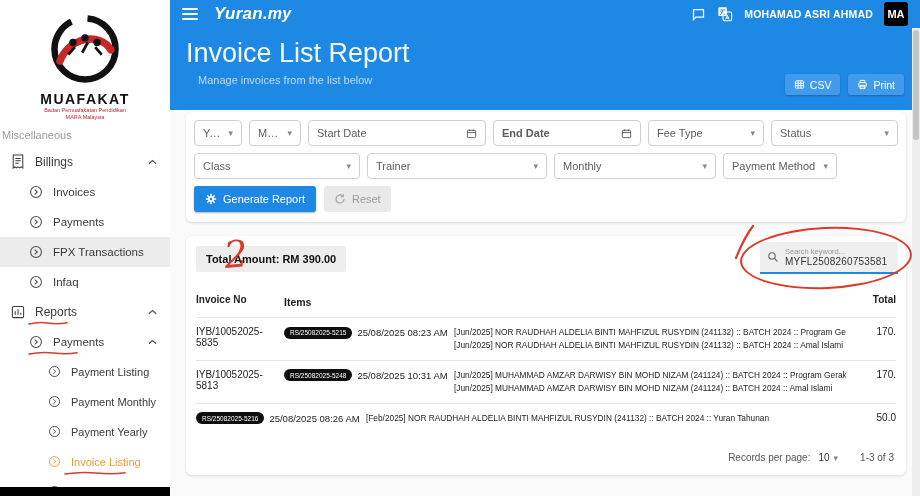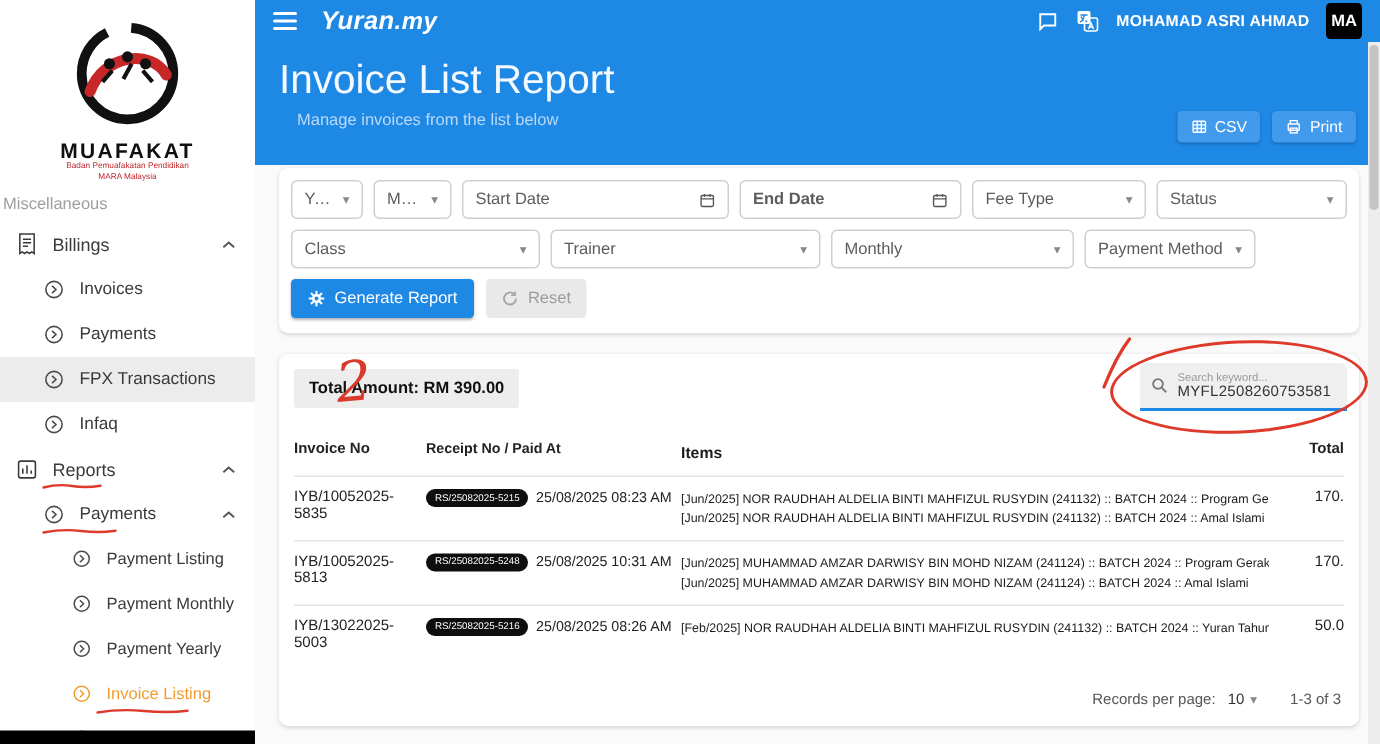--- a/index.html
+++ b/index.html
@@ -420,21 +420,20 @@
           </div>
           <div class="anno-ellipse"></div>
           <svg class="anno-tick" width="24" height="36" viewBox="0 0 24 36">
               <path d="M4 34C8 24 14 11 21 2" fill="none" stroke="#dd3a2b" stroke-width="2.2" stroke-linecap="round"></path>
             </svg>
         </div>
 
         <div class="tbl">
           <div class="tbl-head">
             <div class="c-inv">Invoice No</div>
-            <div class="c-rec">Receipt No / Paid At</div>
             <div class="c-items" style="font-size:10.5px;">Items</div>
             <div class="c-total">Total</div>
           </div>
 
           <div class="tr">
             <div class="c-inv">IYB/10052025-5835</div>
             <div class="c-rec">
               <span class="badge">RS/25082025-5215</span><span class="paid-at">25/08/2025 08:23 AM</span>
             </div>
             <div class="c-items">
@@ -450,21 +449,20 @@
               <span class="badge">RS/25082025-5248</span><span class="paid-at">25/08/2025 10:31 AM</span>
             </div>
             <div class="c-items">
               <div>[Jun/2025] MUHAMMAD AMZAR DARWISY BIN MOHD NIZAM (241124) :: BATCH 2024 :: Program Gerak Gemilang (PGG)</div>
               <div>[Jun/2025] MUHAMMAD AMZAR DARWISY BIN MOHD NIZAM (241124) :: BATCH 2024 :: Amal Islami</div>
             </div>
             <div class="c-total">170.</div>
           </div>
 
           <div class="tr">
-            <div class="c-inv">IYB/13022025-5003</div>
             <div class="c-rec">
               <span class="badge">RS/25082025-5216</span><span class="paid-at">25/08/2025 08:26 AM</span>
             </div>
             <div class="c-items">
               <div>[Feb/2025] NOR RAUDHAH ALDELIA BINTI MAHFIZUL RUSYDIN (241132) :: BATCH 2024 :: Yuran Tahunan</div>
               <div></div>
             </div>
             <div class="c-total">50.0</div>
           </div>
         </div>

